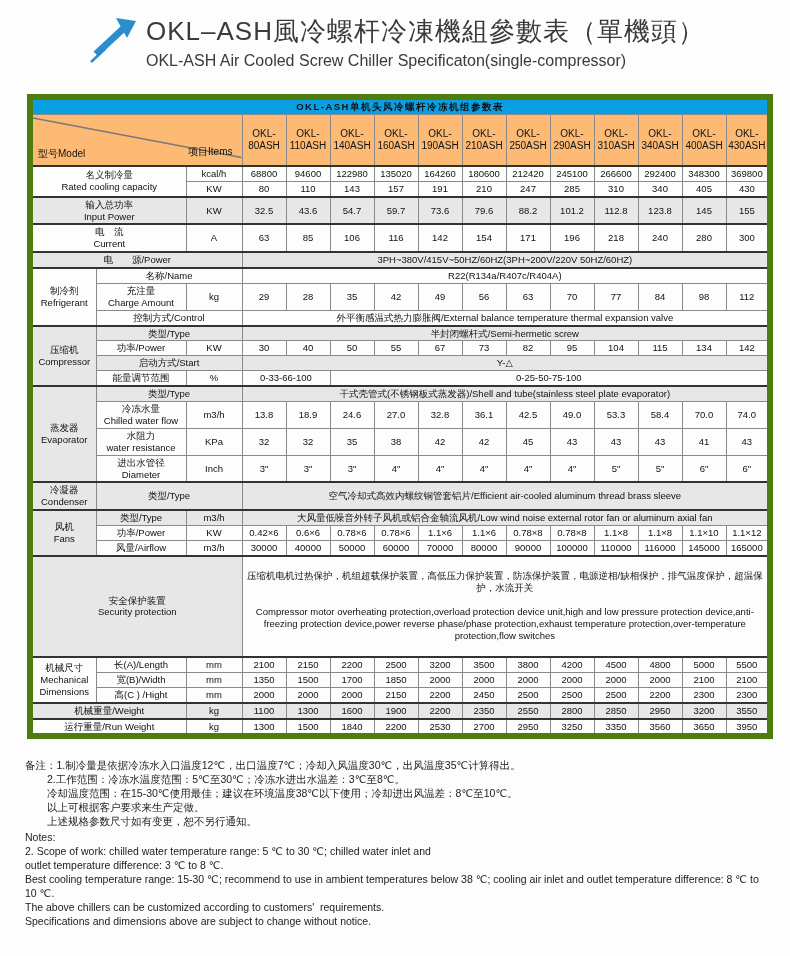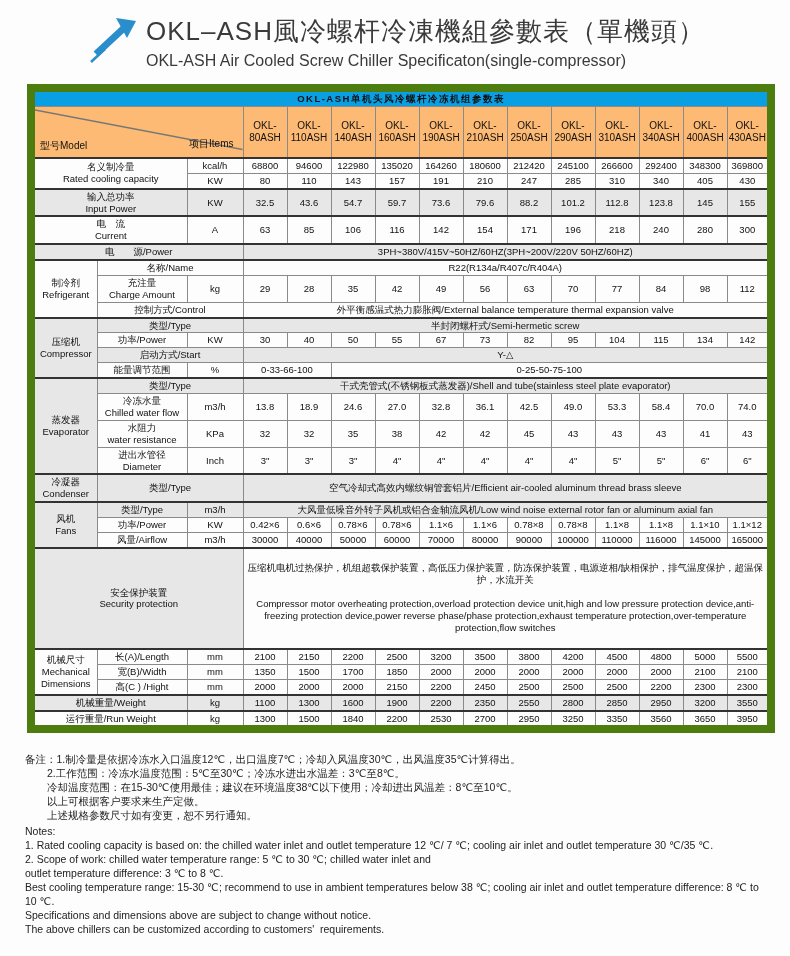--- a/index.html
+++ b/index.html
@@ -14,21 +14,21 @@
   
   .header-block{display:flex;align-items:flex-start;margin:14px 0 0 88px;}
   .logo{width:52px;height:48px;flex:0 0 auto;margin-top:2px;}
   .titles{margin-left:6px;}
   .title-zh{font-size:26px;color:#3a3a3a;letter-spacing:1px;font-weight:400;}
   .title-en{font-size:16px;color:#3a3a3a;margin-top:3px;}
 
   
   table.spec{
     border-collapse:collapse;table-layout:fixed;width:740px;
-    margin:14px 0 0 27px;border:8px solid #4d7c0f;padding-left:47px;
+    margin:24px 0 0 27px;border:6px solid #4d7c0f;padding-left:47px;
   }
   table.spec td{
     border:1px solid #8a8a8a;text-align:center;vertical-align:middle;
     font-size:9.5px;line-height:1.25;padding:1px 1px;white-space:pre-line;
     overflow:hidden;height:15px;color:#111;
   }
   td.caption-cell{
     background:var(--accent);color:#fff;font-size:13.5px;font-weight:bold;
     letter-spacing:1.5px;height:21px;border:1px solid #333;
   }
@@ -453,19 +453,18 @@
 
 <div class="notes" id="notes-zh">
     <div class="note-line">备注：1.制冷量是依据冷冻水入口温度12℃，出口温度7℃；冷却入风温度30℃，出风温度35℃计算得出。</div>
     <div class="note-line">2.工作范围：冷冻水温度范围：5℃至30℃；冷冻水进出水温差：3℃至8℃。</div>
     <div class="note-line">冷却温度范围：在15-30℃使用最佳；建议在环境温度38℃以下使用；冷却进出风温差：8℃至10℃。</div>
     <div class="note-line">以上可根据客户要求来生产定做。</div>
     <div class="note-line">上述规格参数尺寸如有变更，恕不另行通知。</div>
   </div>
 <div class="notes" id="notes-en">
     <div class="note-line">Notes:</div>
-    <div class="note-line">1. Rated cooling capacity is based on: the chilled water inlet and outlet temperature 12 ℃/ 7 ℃; cooling air inlet and outlet temperature 30 ℃/35 ℃.</div>
     <div class="note-line">2. Scope of work: chilled water temperature range: 5 ℃ to 30 ℃; chilled water inlet and</div>
     <div class="note-line">outlet temperature difference: 3 ℃ to 8 ℃.</div>
     <div class="note-line">Best cooling temperature range: 15-30 ℃; recommend to use in ambient temperatures below 38 ℃; cooling air inlet and outlet temperature difference: 8 ℃ to 10 ℃.</div>
+    <div class="note-line">The above chillers can be customized according to customers'  requirements.</div>
     <div class="note-line">Specifications and dimensions above are subject to change without notice.</div>
-    <div class="note-line">The above chillers can be customized according to customers'  requirements.</div>
   </div>
 
 </body></html>

